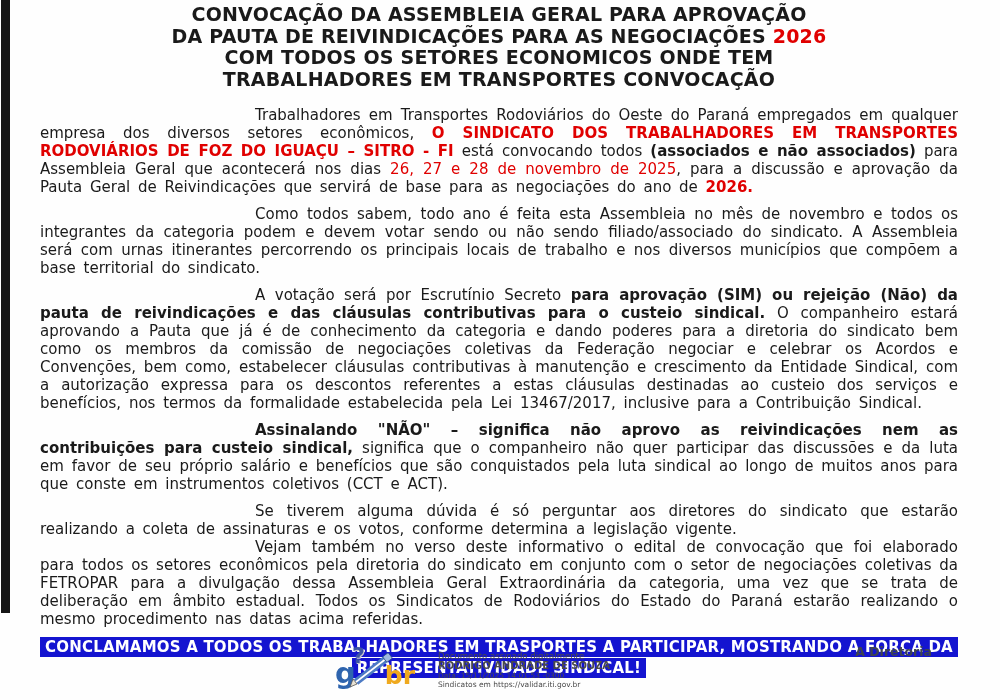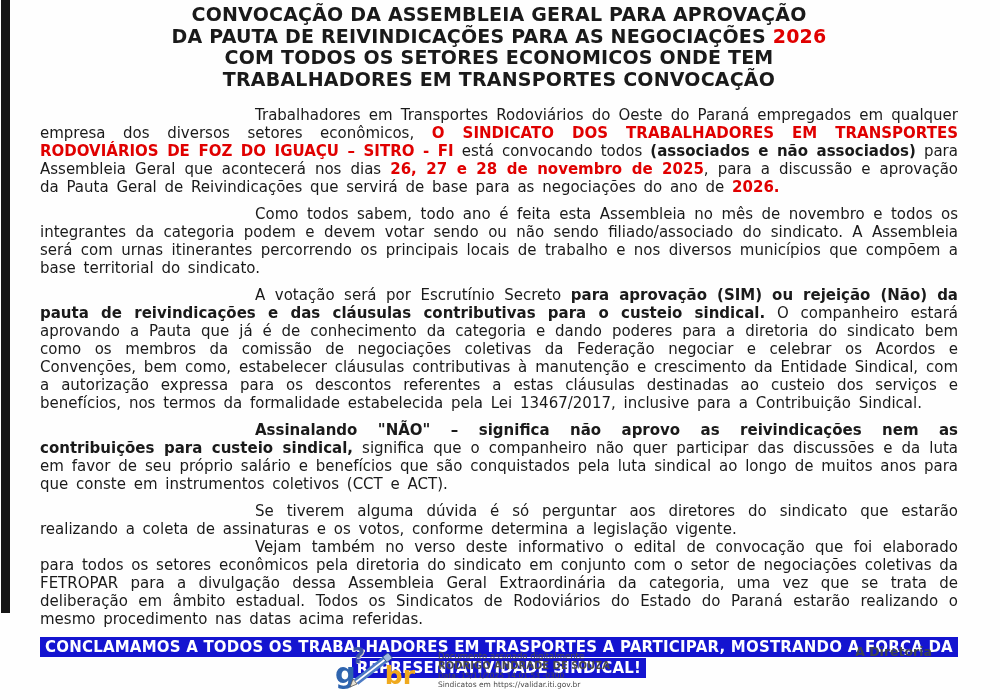--- a/index.html
+++ b/index.html
@@ -40,21 +40,21 @@
   .para{
     text-align:justify;
     font-size:15px;
     line-height:18px;
     word-spacing:3px;
     text-indent:215px;
   }
   .gap{margin-top:9px;}
   .seg-n{}
   .seg-b{font-weight:bold;}
-  .seg-r{color:var(--red);font-weight:bold;}
+  .seg-r{color:var(--red);}
   .seg-rb{color:var(--red);font-weight:bold;margin-top:24px;}
   .banner{
     margin-top:9px;
     text-align:center;
     font-size:15px;
     font-weight:bold;
     line-height:21px;
     letter-spacing:.2px;
   }
   .banner-inner{

